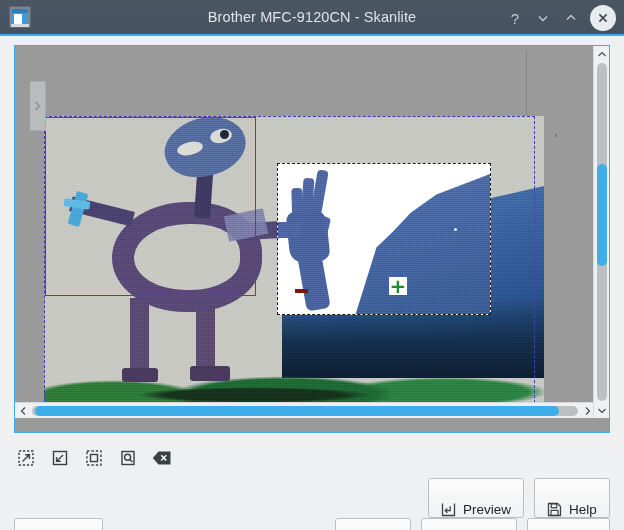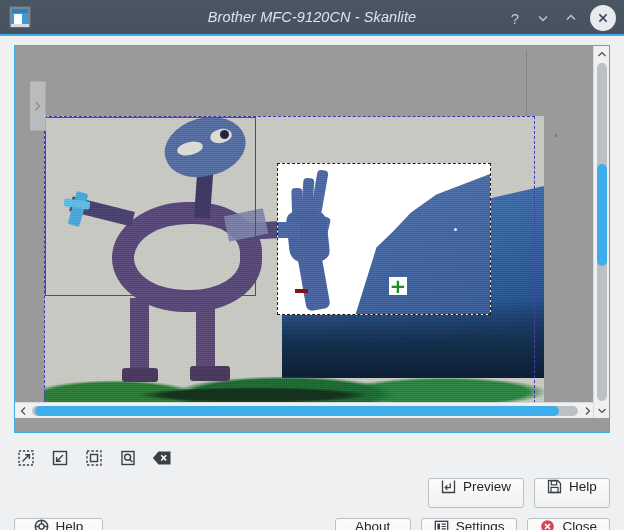--- a/index.html
+++ b/index.html
@@ -63,21 +63,20 @@
     background: #d6dade;
   }
   .title-text {
     position: absolute;
     left: 0; right: 0;
     text-align: center;
     color: #dfe3e7;
     font-size: 14.5px;
     letter-spacing: 0.1px;
     pointer-events: none;
-    font-style: italic;
   }
   .title-buttons {
     position: absolute;
     right: 8px; top: 0;
     height: 36px;
     display: flex;
     align-items: center;
     gap: 2px;
   }
   .tb-btn {
@@ -498,29 +497,29 @@
   }
   .tool-btn {
     width: 24px; height: 24px;
     display: flex; align-items: center; justify-content: center;
     cursor: pointer;
     border-radius: 3px;
   }
   .tool-btn svg { display: block; }
 
   .btn {
-    height: 30px;
+    height: 40px;
     min-width: 76px;
     padding: 0 12px;
     background: linear-gradient(to bottom, #fcfcfc 0%, #f0f1f2 100%);
     border: 1px solid #bcbfc2;
     border-radius: 3px;
     box-sizing: border-box;
     display: inline-flex;
-    align-items: flex-start;
+    align-items: flex-end;
     justify-content: center;
     gap: 7px;
     font-size: 13.5px;
     color: #232629;
     cursor: pointer;
     font-family: "Liberation Sans", sans-serif;
     white-space: nowrap;
   }
   .btn svg { display: block; flex: 0 0 auto; }
 

